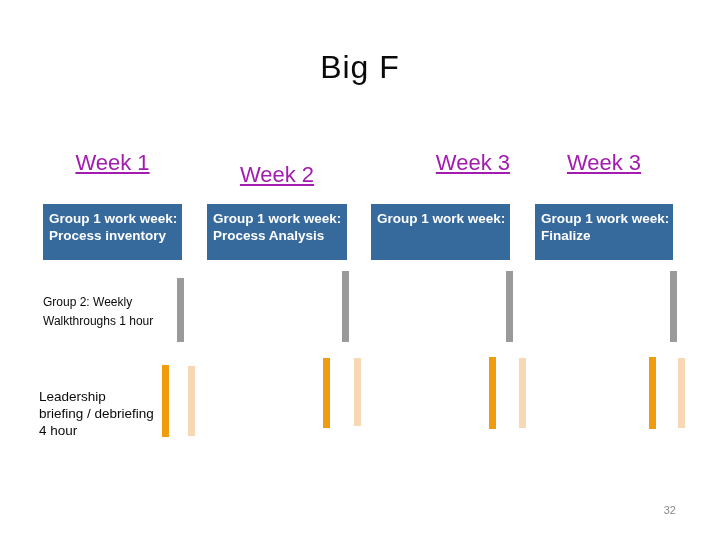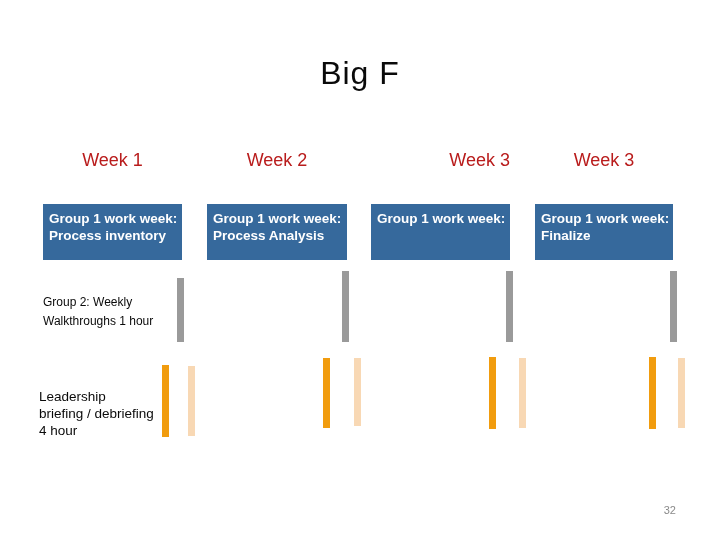--- a/index.html
+++ b/index.html
@@ -8,35 +8,36 @@
     width: 720px;
     height: 540px;
     background: #ffffff;
     overflow: hidden;
     font-family: "Liberation Sans", sans-serif;
     color: #000;
   }
   .title {
     position: absolute;
     left: 0; right: 0; top: 49px;
-    margin: 6px;
+    margin: 0;
     text-align: center;
     font-size: 32px;
     font-weight: 400;
     letter-spacing: 1px;
     color: #0a0a0a;
   }
   .week-header {
     position: absolute;
     top: 150px;
     height: 22px;
     text-align: center;
-    font-size: 18px;
-    color: #b91c1c;
+    font-size: 22px;
+    color: #a21caf;
     white-space: nowrap;
+    text-decoration: underline;
   }
   .task-box {
     position: absolute;
     top: 204px;
     height: 56px;
     background: #36699C;
     color: #ffffff;
     font-weight: bold;
     font-size: 13.5px;
     line-height: 17px;
@@ -71,21 +72,21 @@
   }
 </style>
 </head>
 <body>
 
 <div class="slide">
 
   <h1 class="title">Big F</h1>
 
   <div class="week-header" style="left:43px;  width:139px;">Week 1</div>
-  <div class="week-header" style="left:207px; width:140px;">Week 2</div>
+  <div class="week-header" style="left:207px; width:140px;margin-top:12px;">Week 2</div>
   <div class="week-header" style="left:371px; width:139px;text-align:right;">Week 3</div>
   <div class="week-header" style="left:535px; width:138px;">Week 3</div>
 
   <div class="task-box" style="left:43px;  width:139px;">
     <div>Group 1 work week:</div>
     <div>Process inventory</div>
   </div>
   <div class="task-box" style="left:207px; width:140px;">
     <div>Group 1 work week:</div>
     <div>Process Analysis</div>

